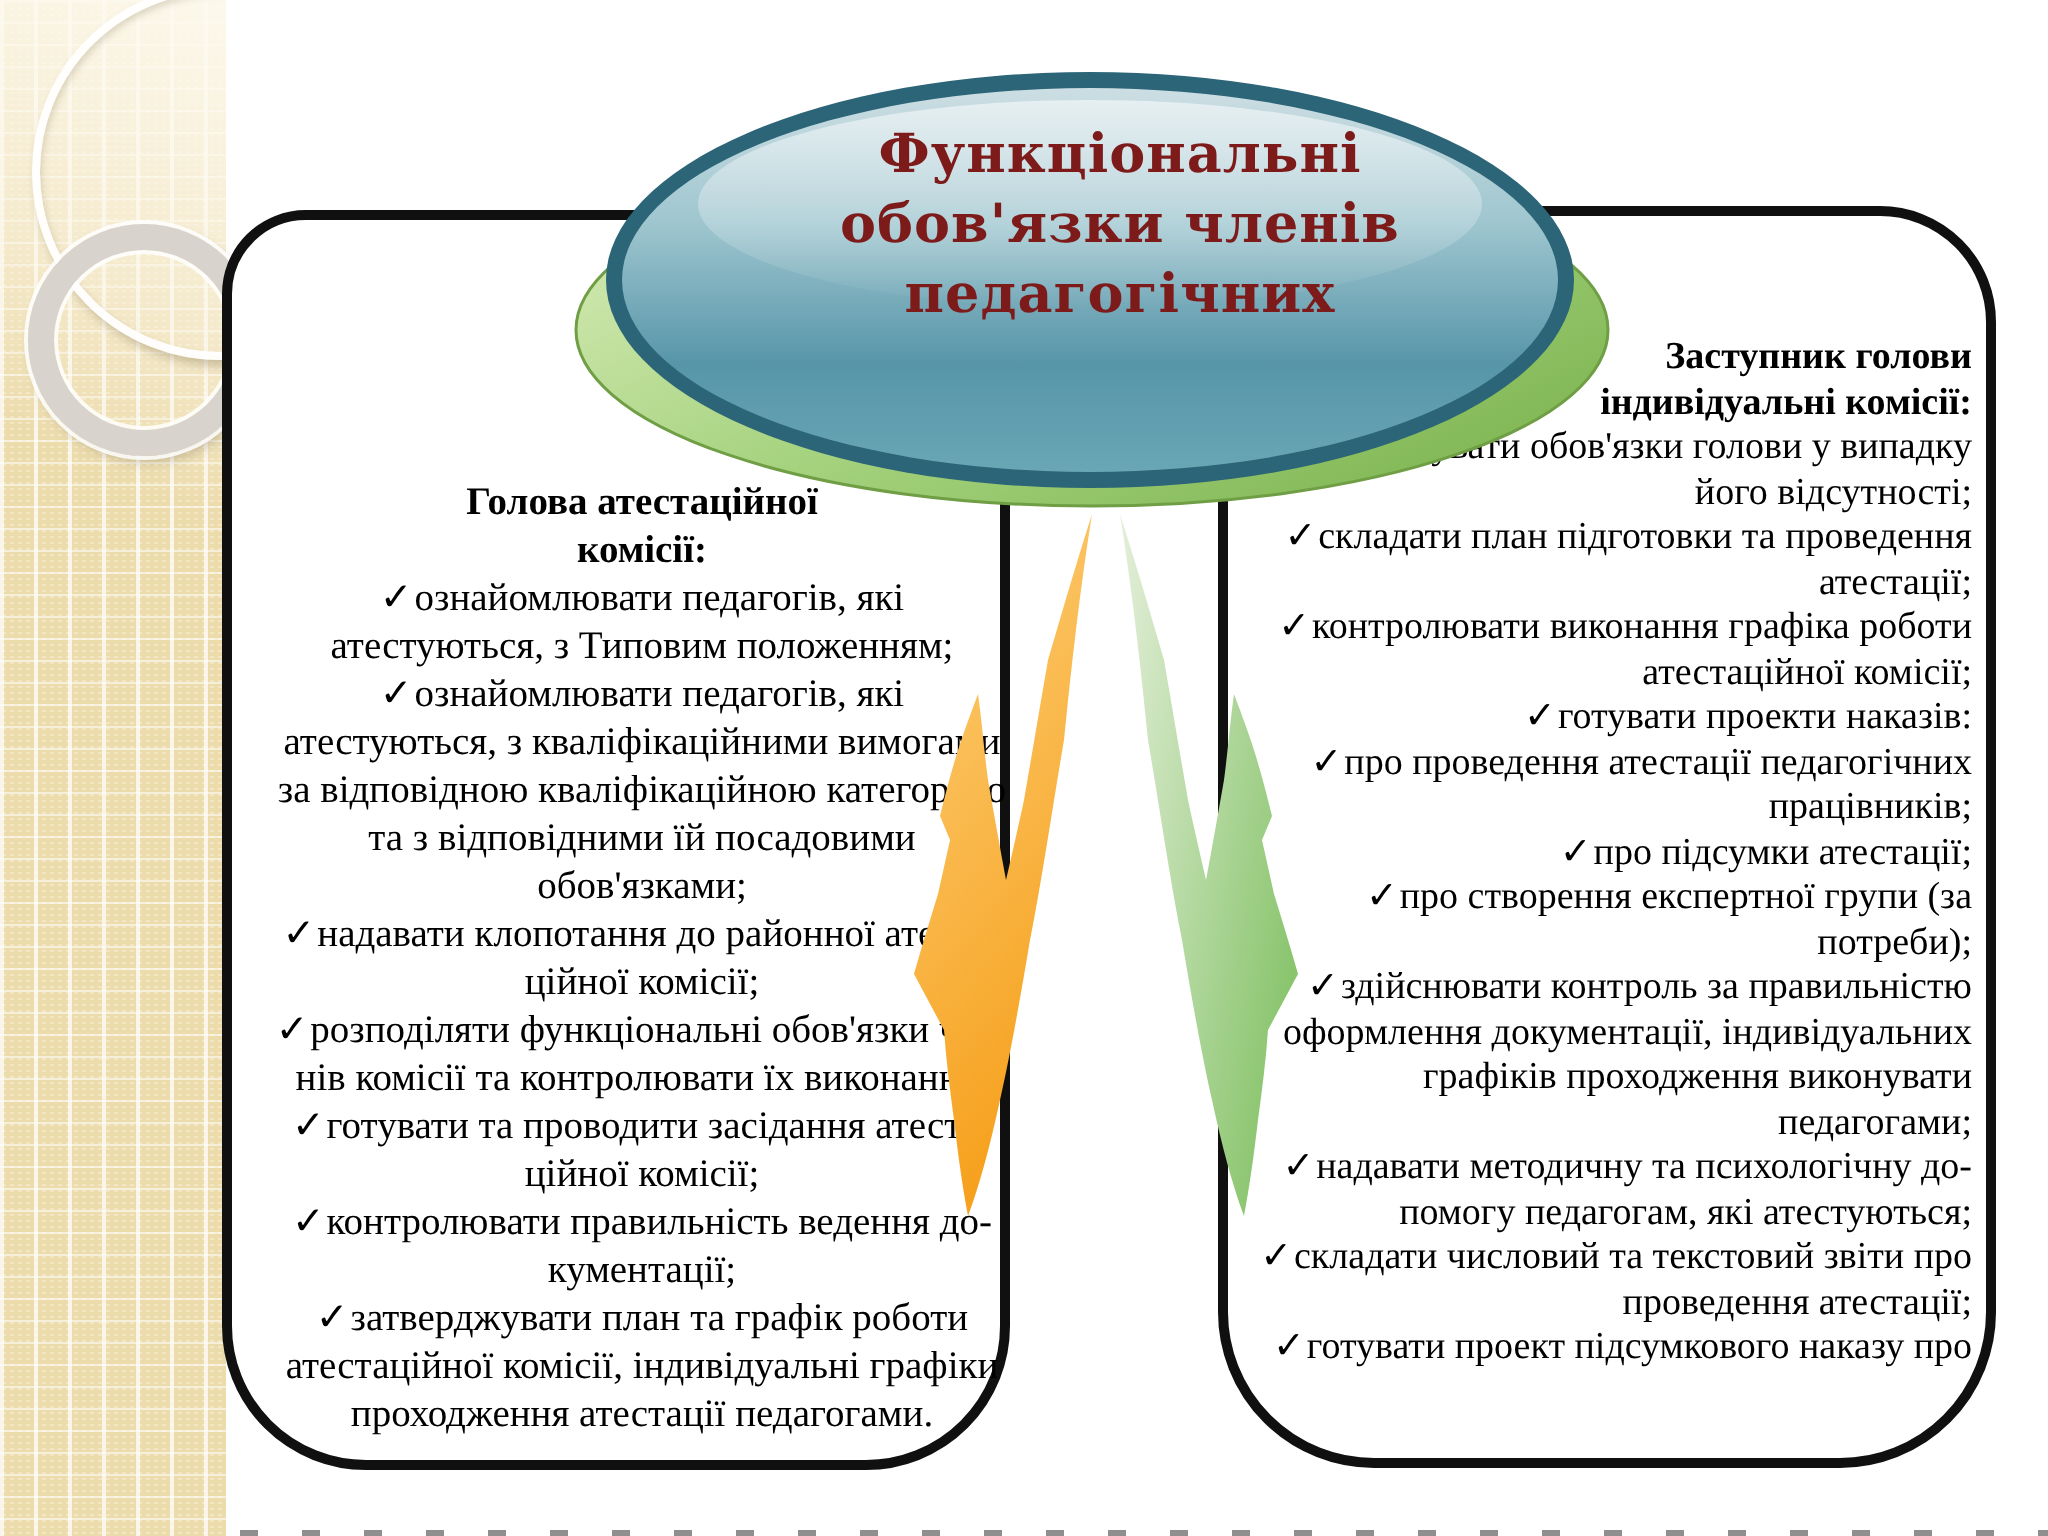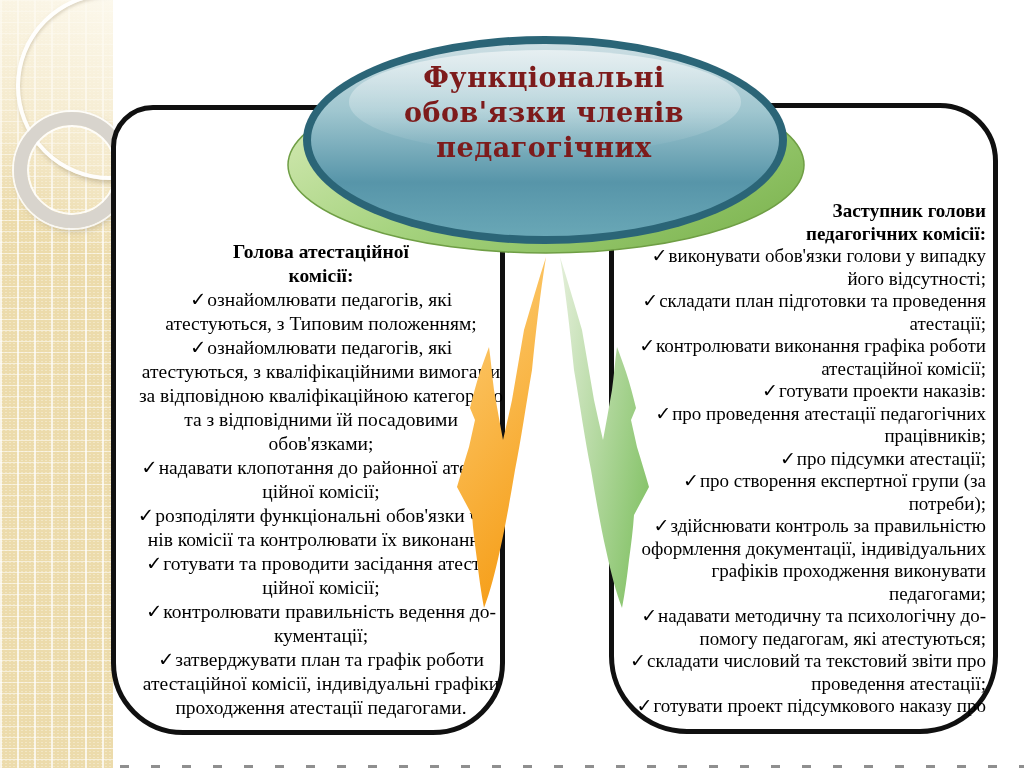--- a/index.html
+++ b/index.html
@@ -32,30 +32,30 @@
     box-shadow:0 0 0 2px rgba(255,255,255,0.85), 2px 3px 6px rgba(120,110,85,0.35),
                inset 0 0 0 2px rgba(255,255,255,0.85);
   }
   
   .panel{position:absolute;background:#ffffff;border:5px solid #101010;z-index:2;}
   .panel-left{left:111px;top:105px;width:384px;height:620px;border-radius:42px 42px 72px 72px;}
   .panel-right{left:609px;top:103px;width:379px;height:621px;border-radius:58px 58px 78px 78px;}
   
   .panel-text{position:absolute;z-index:3;}
   .text-left{left:136px;top:240px;width:370px;font-size:19.5px;line-height:24px;text-align:center;}
-  .text-right{left:620px;top:200px;width:366px;font-size:19px;line-height:22.5px;text-align:right;}
+  .text-right{left:620px;top:168px;width:366px;font-size:19px;line-height:22.5px;text-align:right;}
   .heading{font-weight:bold;}
   .line{white-space:nowrap;}
   .check{margin-right:1px;}
   
   .arrows-svg{position:absolute;left:0;top:0;z-index:4;pointer-events:none;}
   
   .bubble-svg{position:absolute;left:272px;top:28px;z-index:5;pointer-events:none;}
   .bubble-title{
-    position:absolute;left:328px;top:60px;width:432px;z-index:6;text-align:center;
+    position:absolute;left:344px;top:60px;width:432px;z-index:6;text-align:center;
     font-family:"DejaVu Serif",serif;font-weight:bold;font-size:27px;line-height:35px;
     color:#7d1b1b;letter-spacing:0.5px;
   }
   
   .bottom-ticks{
     position:absolute;left:120px;right:0;bottom:0;height:3px;z-index:1;
     background:repeating-linear-gradient(to right,#8f8f8f 0 9px,transparent 9px 31px);
   }
 </style>
 </head>
@@ -107,21 +107,21 @@
         <div class="line"><span class="check">✓</span>затверджувати план та графік роботи</div>
         <div class="line">атестаційної комісії, індивідуальні графіки</div>
         <div class="line">проходження атестації педагогами.</div>
       </div>
     </div>
 </div>
 
 <div class="panel-text text-right">
   <div class="heading">
       <div class="line">Заступник голови</div>
-      <div class="line">педагогічних комісії:</div>
+      <div class="line">індивідуальні комісії:</div>
     </div>
   <div>
       <div class="duty-item">
         <div class="line"><span class="check">✓</span>виконувати обов'язки голови у випадку</div>
         <div class="line">його відсутності;</div>
       </div>
       <div class="duty-item">
         <div class="line"><span class="check">✓</span>складати план підготовки та проведення</div>
         <div class="line">атестації;</div>
       </div>

